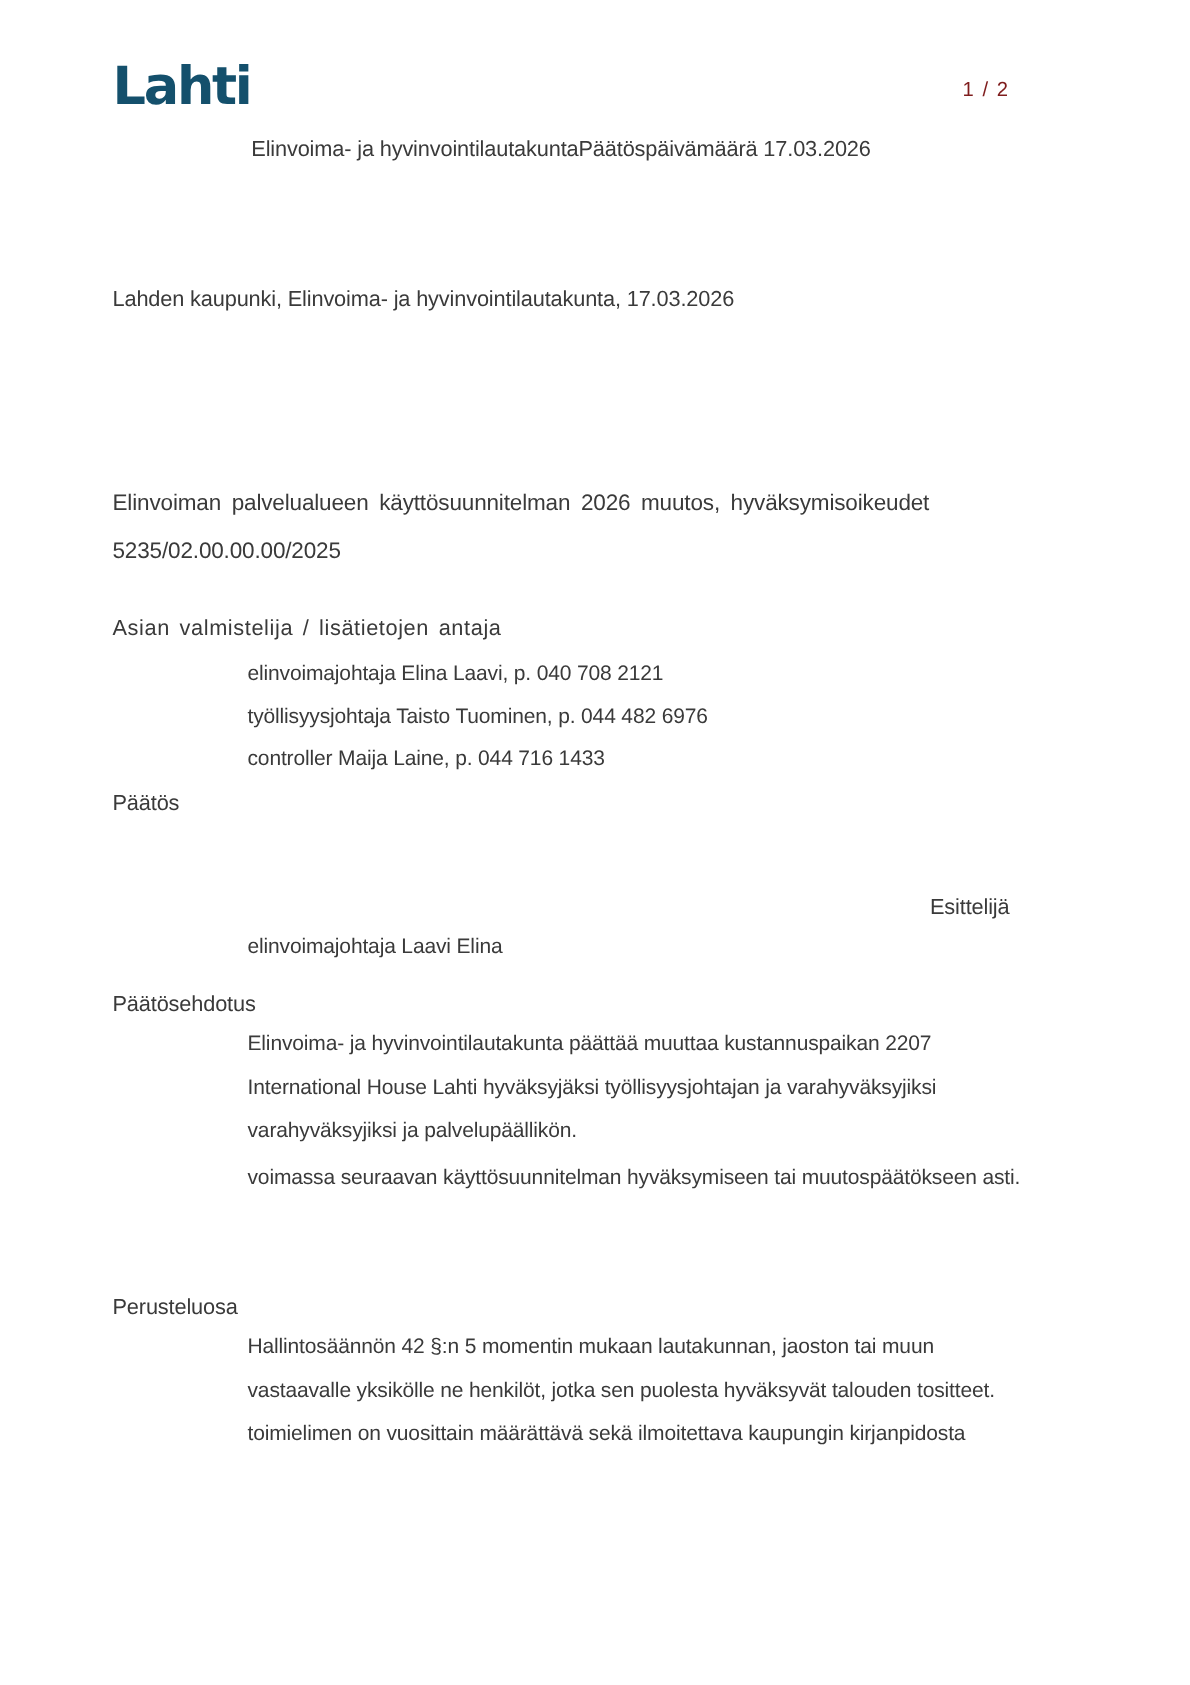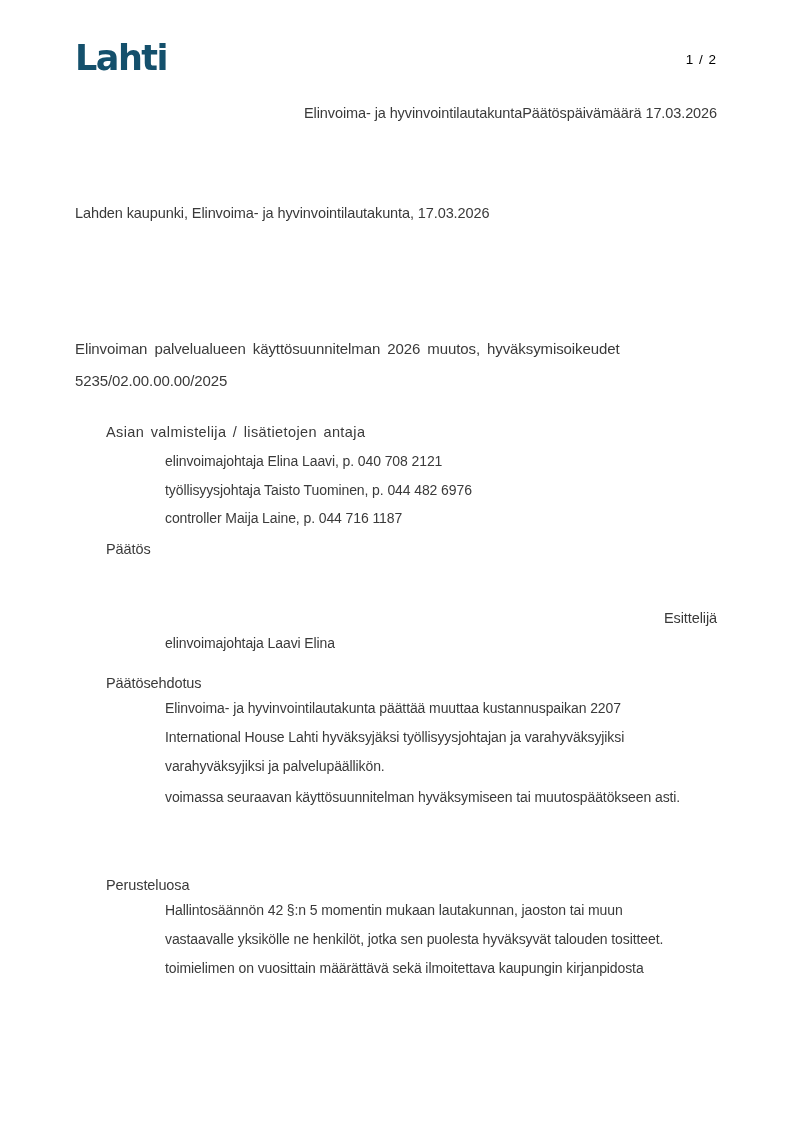--- a/index.html
+++ b/index.html
@@ -12,47 +12,47 @@
     height: 1123px;
     overflow: hidden;
     font-family: "Liberation Sans", sans-serif;
     color: #3a3a3a;
     font-size: 14px;
     letter-spacing: -0.1px;
   }
   .page {
     width: 793px;
     height: 945px;
-    padding: 40px 76px 0 75px;
+    padding: 40px 120px 0 75px;
     box-sizing: border-box;
     background: #ffffff;
   }
   .top-row {
     display: flex;
     justify-content: space-between;
     align-items: flex-start;
   }
   .logo {
     font-family: "DejaVu Sans", sans-serif;
     font-weight: bold;
     font-size: 35px;
     line-height: 36px;
     color: #14506c;
     letter-spacing: -1.5px;
   }
   .page-number {
     font-size: 13.5px;
     padding-top: 12px;
     letter-spacing: 1px;
-    color: #000000;
+    color: #7f1d1d;
   }
   .header-row {
     display: flex;
-    justify-content: flex-end;
-    margin-top: 29px;
+    justify-content: center;
+    margin-top: 16px;
     font-size: 14.5px;
     white-space: nowrap;
   }
   .subheader {
     margin-top: 84px;
     font-size: 14.5px;
     white-space: nowrap;
   }
   .title-block {
     margin-top: 112px;
@@ -61,21 +61,20 @@
   }
   .title-line1 {
     word-spacing: 3px;
     white-space: nowrap;
     margin-top: 48px;
   }
   .section-heading {
     font-size: 14.5px;
     line-height: 17px;
     white-space: nowrap;
-    margin-left: 31px;
   }
   .heading-preparer { margin-top: 27px; word-spacing: 2px; letter-spacing: 0.4px; }
   .heading-decision { margin-top: 8px; }
   .heading-presenter { margin-top: 52px; text-align: right; }
   .heading-proposal { margin-top: 23px; }
   .heading-rationale { margin-top: 65px; }
   .indent { margin-left: 90px; }
   .contacts {
     margin-top: 6px;
     line-height: 28.5px;
@@ -112,21 +111,21 @@
 
   <div class="title-block">
     <div class="title-line1">Elinvoiman palvelualueen käyttösuunnitelman 2026 muutos, hyväksymisoikeudet</div>
     <div class="title-line2">5235/02.00.00.00/2025</div>
   </div>
 
   <div class="section-heading heading-preparer">Asian valmistelija / lisätietojen antaja</div>
   <div class="contacts indent">
     <div class="para-line">elinvoimajohtaja Elina Laavi, p. 040 708 2121</div>
     <div class="para-line">työllisyysjohtaja Taisto Tuominen, p. 044 482 6976</div>
-    <div class="para-line">controller Maija Laine, p. 044 716 1187</div>
+    <div class="para-line">controller Maija Laine, p. 044 716 1433</div>
   </div>
 
   <div class="section-heading heading-decision">Päätös</div>
 
   <div class="section-heading heading-presenter">Esittelijä</div>
   <div class="presenter-body indent">elinvoimajohtaja Laavi Elina</div>
 
   <div class="section-heading heading-proposal">Päätösehdotus</div>
   <div class="para-block indent">
     <div class="para-line">Elinvoima- ja hyvinvointilautakunta päättää muuttaa kustannuspaikan 2207</div>

